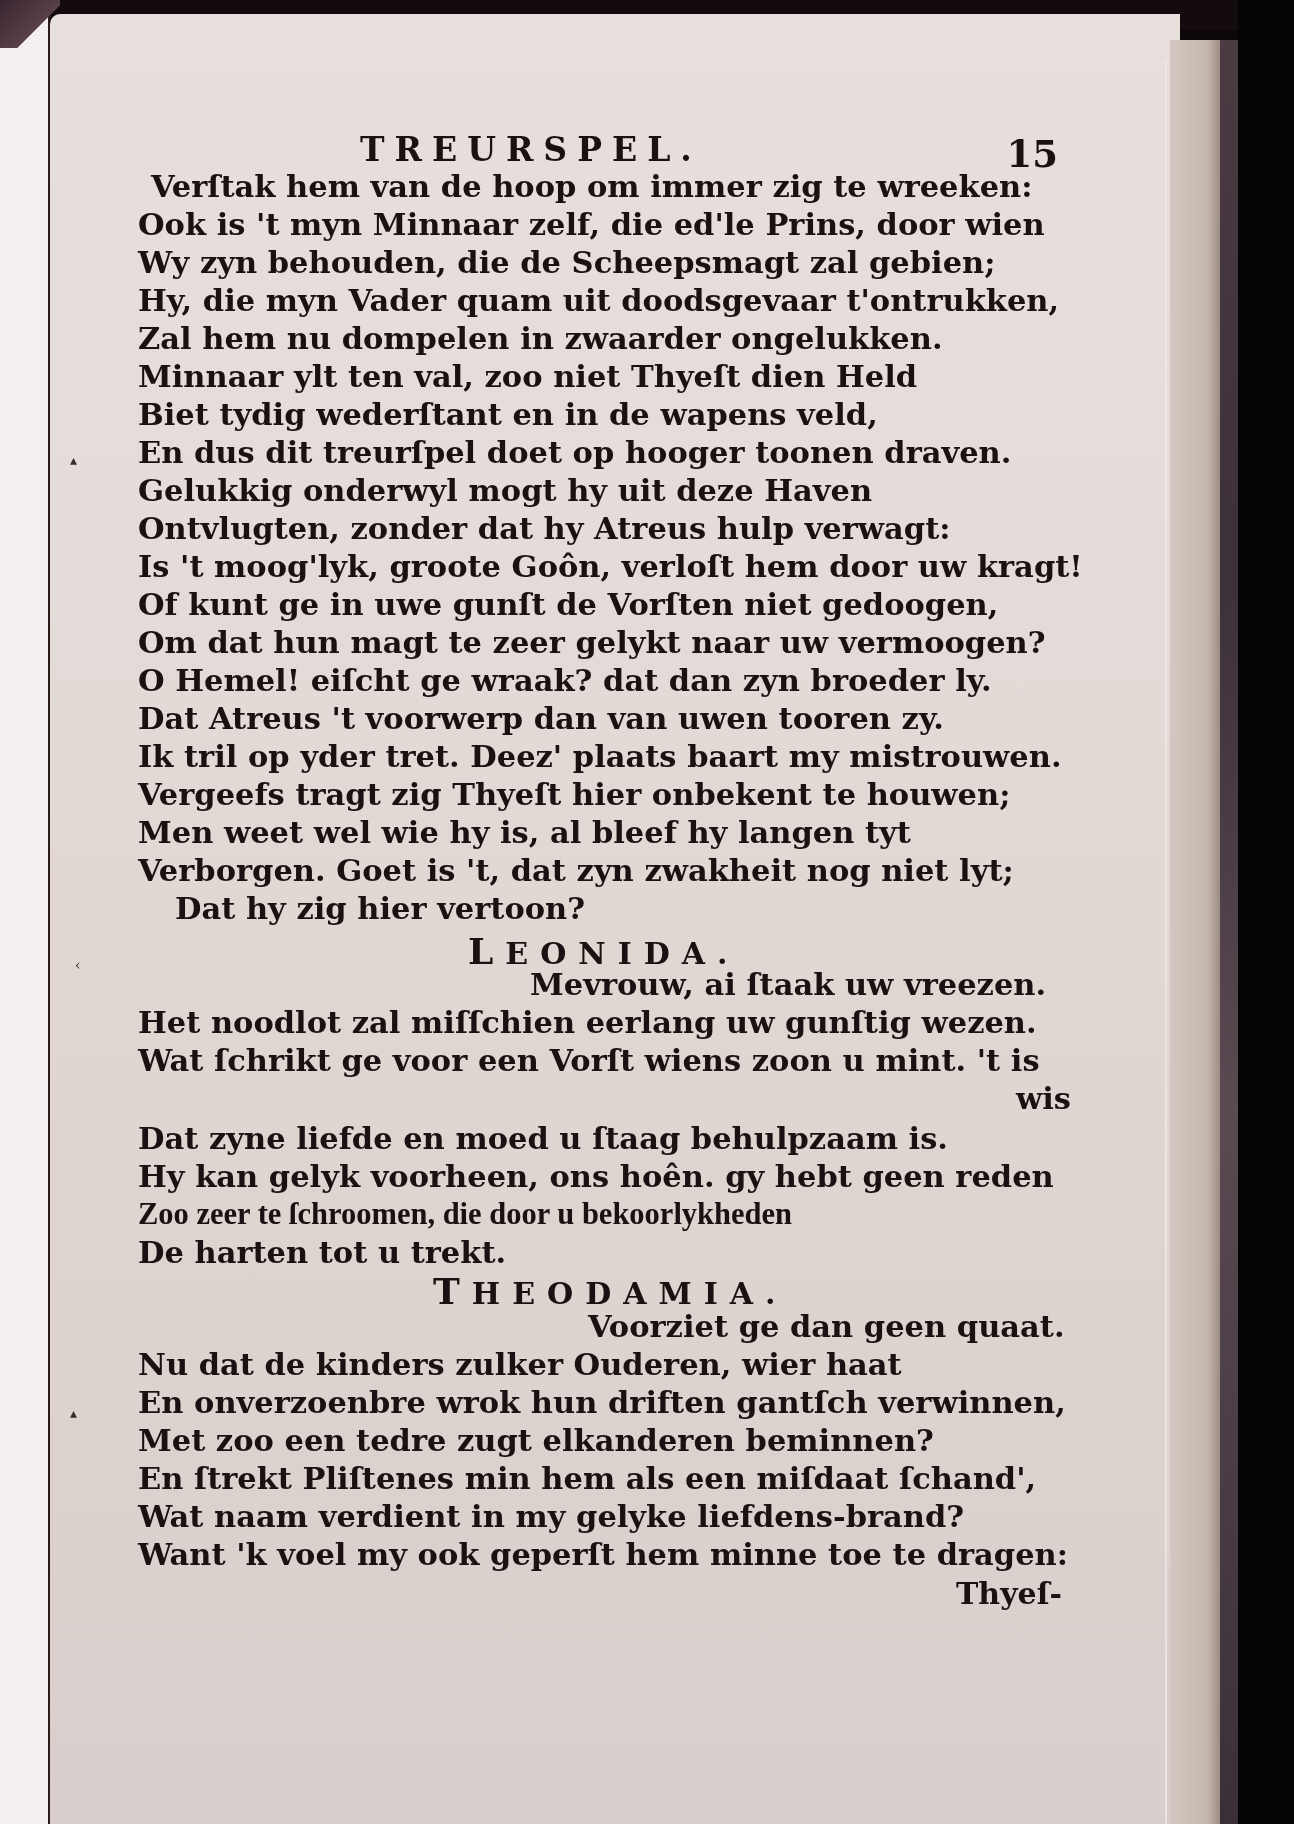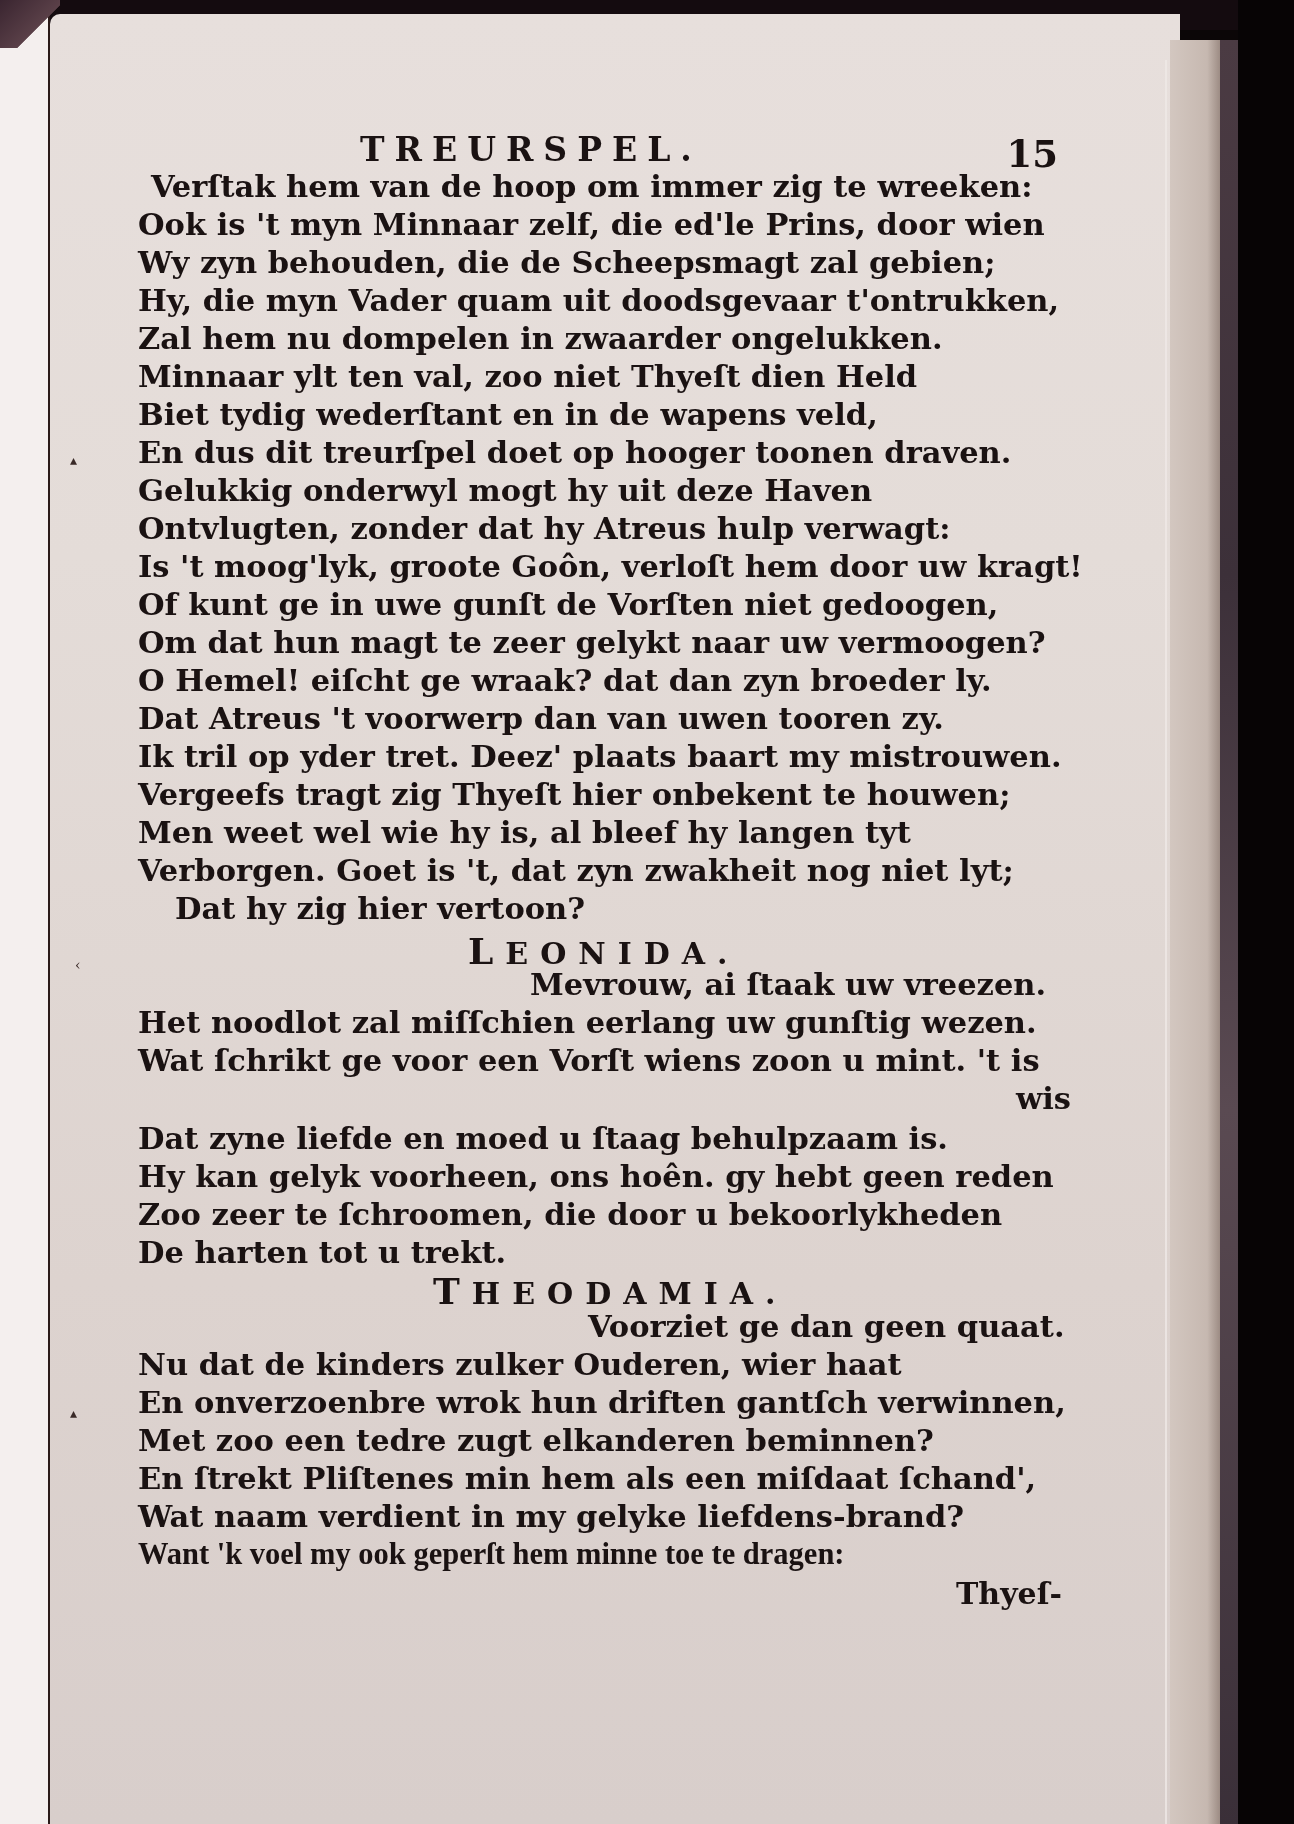--- a/index.html
+++ b/index.html
@@ -94,28 +94,28 @@
 
   <div class="speaker" style="left:330px;top:800px;">
     <span class="cap">L</span><span>EONIDA.</span>
   </div>
   <div class="right-line" style="left:392px;top:836px;">Mevrouw, ai ſtaak uw vreezen.</div>
   <div class="verse" style="top:874px;">Het noodlot zal miſſchien eerlang uw gunſtig wezen.</div>
   <div class="verse" style="top:912px;">Wat ſchrikt ge voor een Vorſt wiens zoon u mint. 't is</div>
   <div class="right-line" style="left:878px;top:950px;">wis</div>
   <div class="verse" style="top:990px;">Dat zyne liefde en moed u ſtaag behulpzaam is.</div>
   <div class="verse" style="top:1028px;">Hy kan gelyk voorheen, ons hoên. gy hebt geen reden</div>
-  <div class="verse" style="top:1066px;">Zoo zeer te ſchroomen, die door u bekoorlykheden</div>
+  <div class="verse" style="top:1066px;font-family:Liberation Serif, serif;">Zoo zeer te ſchroomen, die door u bekoorlykheden</div>
   <div class="verse" style="top:1104px;">De harten tot u trekt.</div>
 
   <div class="speaker" style="left:295px;top:1140px;">
     <span class="cap">T</span><span>HEODAMIA.</span>
   </div>
   <div class="right-line" style="left:450px;top:1178px;">Voorziet ge dan geen quaat.</div>
   <div class="verse" style="top:1216px;">Nu dat de kinders zulker Ouderen, wier haat</div>
   <div class="verse" style="top:1254px;">En onverzoenbre wrok hun driften gantſch verwinnen,</div>
   <div class="verse" style="top:1292px;">Met zoo een tedre zugt elkanderen beminnen?</div>
   <div class="verse" style="top:1330px;">En ſtrekt Pliſtenes min hem als een miſdaat ſchand',</div>
   <div class="verse" style="top:1368px;">Wat naam verdient in my gelyke liefdens-brand?</div>
-  <div class="verse" style="top:1406px;font-family:Liberation Serif, serif;">Want 'k voel my ook geperſt hem minne toe te dragen:</div>
+  <div class="verse" style="top:1406px;">Want 'k voel my ook geperſt hem minne toe te dragen:</div>
 
   <div class="catchword" style="left:818px;top:1446px;">Thyeſ-</div>
 </div>
 
 </body></html>

